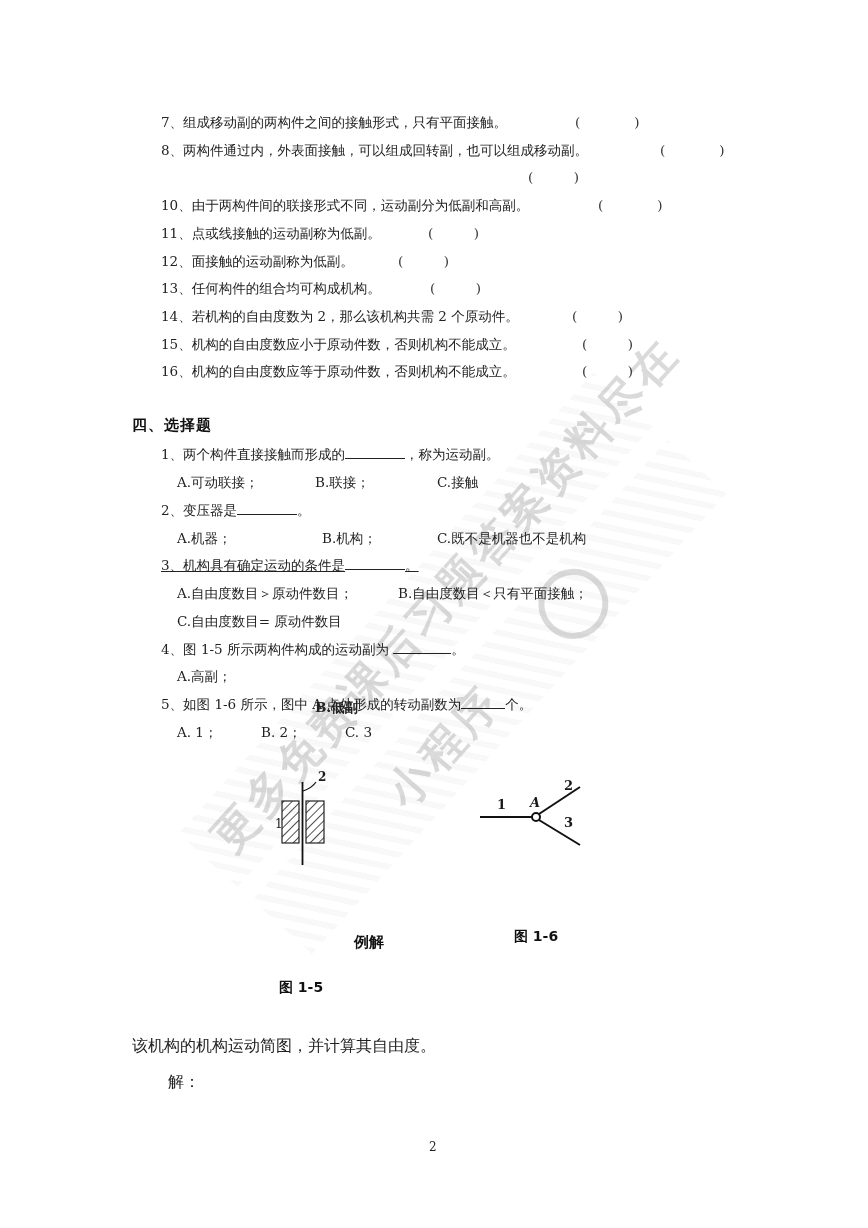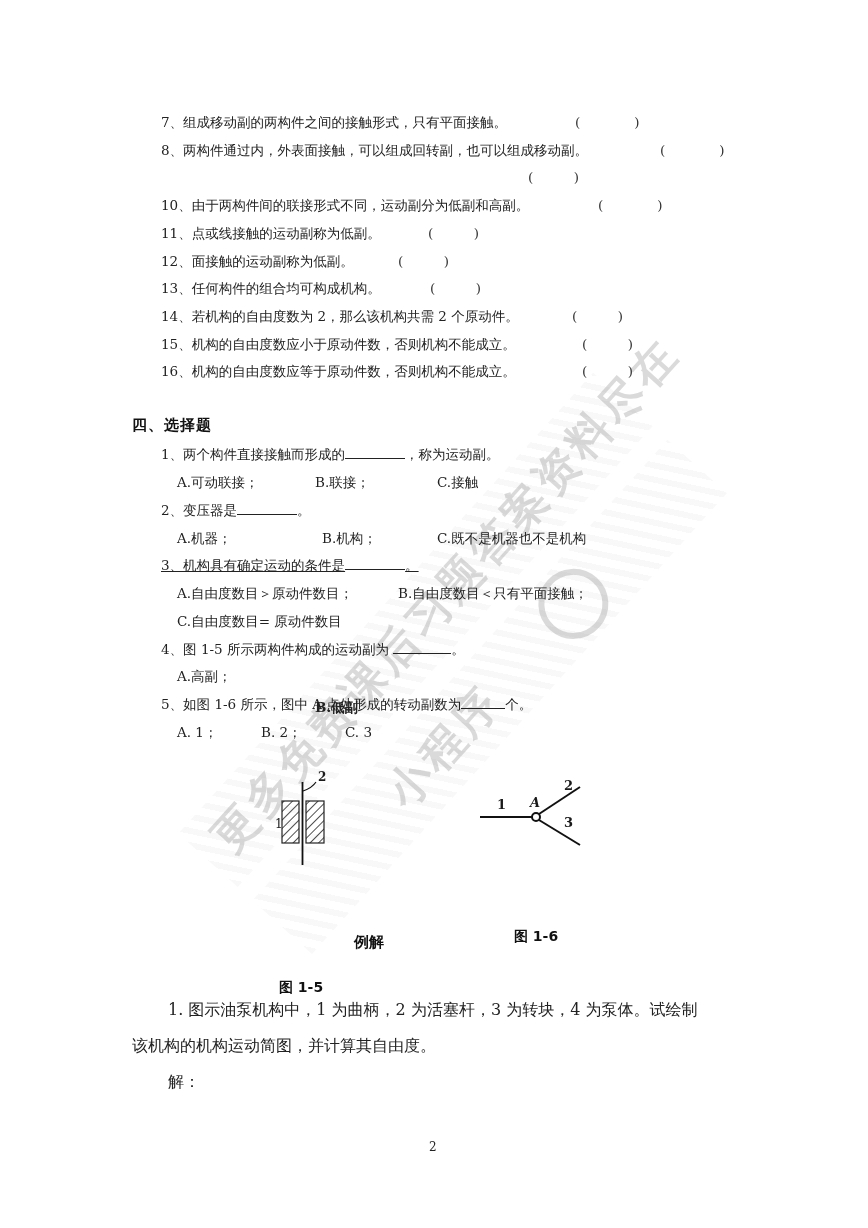--- a/index.html
+++ b/index.html
@@ -153,18 +153,17 @@
       <line x1="63" y1="45" x2="104" y2="70" stroke="#111" stroke-width="2"></line>
     </svg>
     <span style="position:absolute; left:21px; top:22px; font-size:13px; font-weight:bold;">1</span>
     <span style="position:absolute; left:54px; top:20px; font-size:13px; font-weight:bold; font-style:italic;">A</span>
     <span style="position:absolute; left:88px; top:3px; font-size:13px; font-weight:bold;">2</span>
     <span style="position:absolute; left:88px; top:40px; font-size:13px; font-weight:bold;">3</span>
   </div>
   <div class="fig-caption" style="left:514px; top:928px;">图 1-6</div>
 
   <div class="example-title">例解</div>
-  <div class="para" style="left:168px; top:1000px;">1. 图示油泵机构中，1 为曲柄，2 为活塞杆，3 为转块，4 为泵体。试绘制</div>
   <div class="para" style="left:132px; top:1036px;">该机构的机构运动简图，并计算其自由度。</div>
   <div class="para" style="left:168px; top:1072px;">解：</div>
 
   <div class="page-number">2</div>
 </div>
 
 </body></html>

